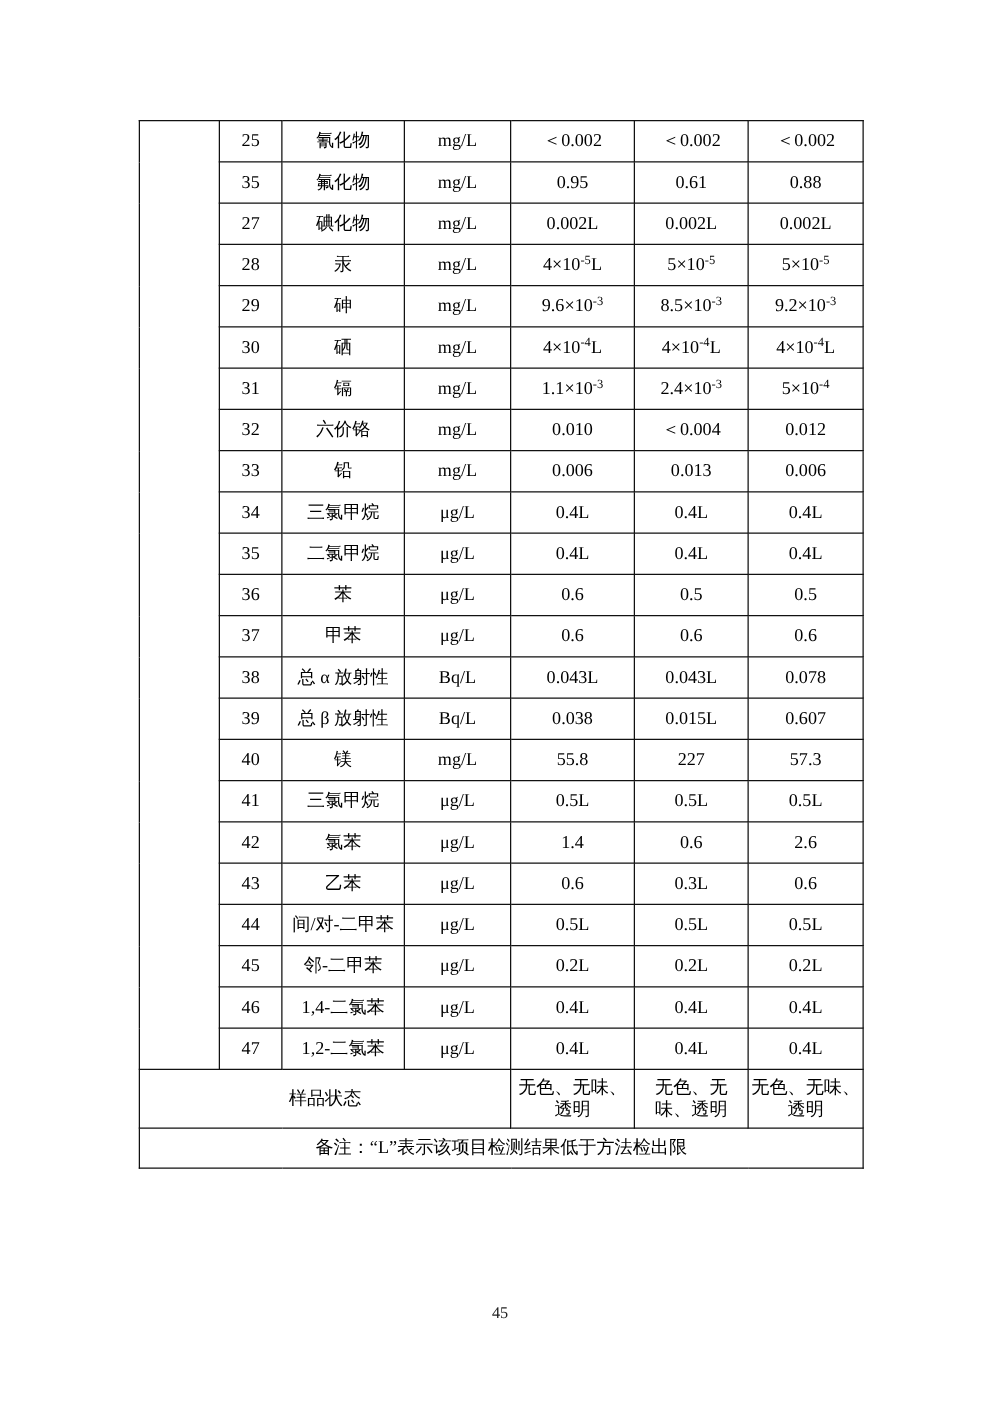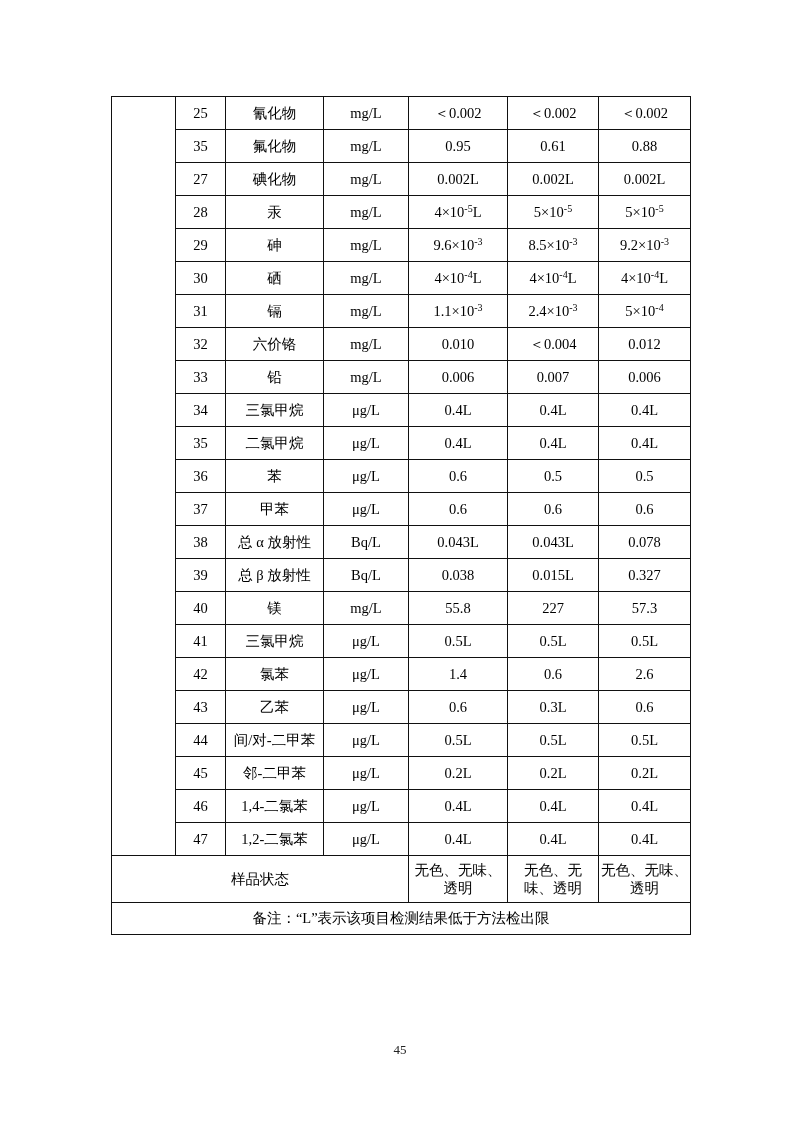--- a/index.html
+++ b/index.html
@@ -135,21 +135,21 @@
     <td>mg/L</td>
     <td>0.010</td>
     <td>＜0.004</td>
     <td>0.012</td>
   </tr>
         <tr>
     <td>33</td>
     <td>铅</td>
     <td>mg/L</td>
     <td>0.006</td>
-    <td>0.007</td>
+    <td>0.013</td>
     <td>0.006</td>
   </tr>
         <tr>
     <td>34</td>
     <td>三氯甲烷</td>
     <td>μg/L</td>
     <td>0.4L</td>
     <td>0.4L</td>
     <td>0.4L</td>
   </tr>
@@ -184,21 +184,21 @@
     <td>0.043L</td>
     <td>0.043L</td>
     <td>0.078</td>
   </tr>
         <tr>
     <td>39</td>
     <td>总 β 放射性</td>
     <td>Bq/L</td>
     <td>0.038</td>
     <td>0.015L</td>
-    <td>0.327</td>
+    <td>0.607</td>
   </tr>
         <tr>
     <td>40</td>
     <td>镁</td>
     <td>mg/L</td>
     <td>55.8</td>
     <td>227</td>
     <td>57.3</td>
   </tr>
         <tr>

